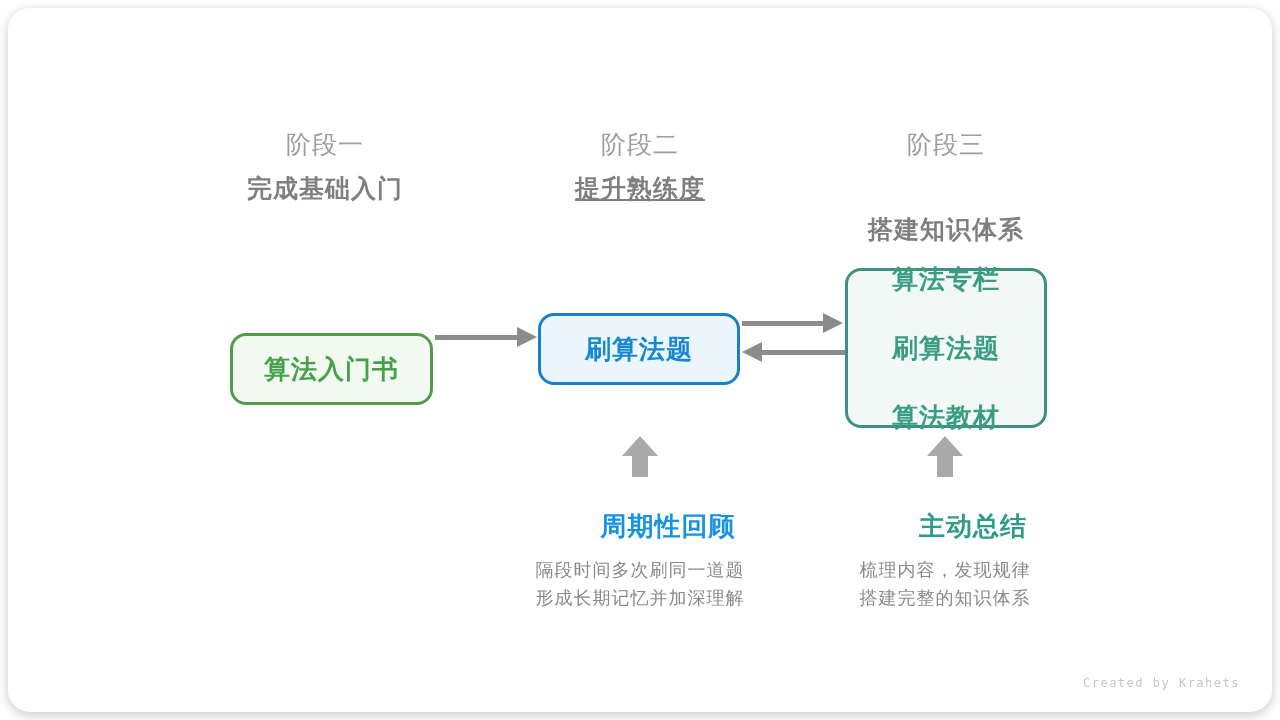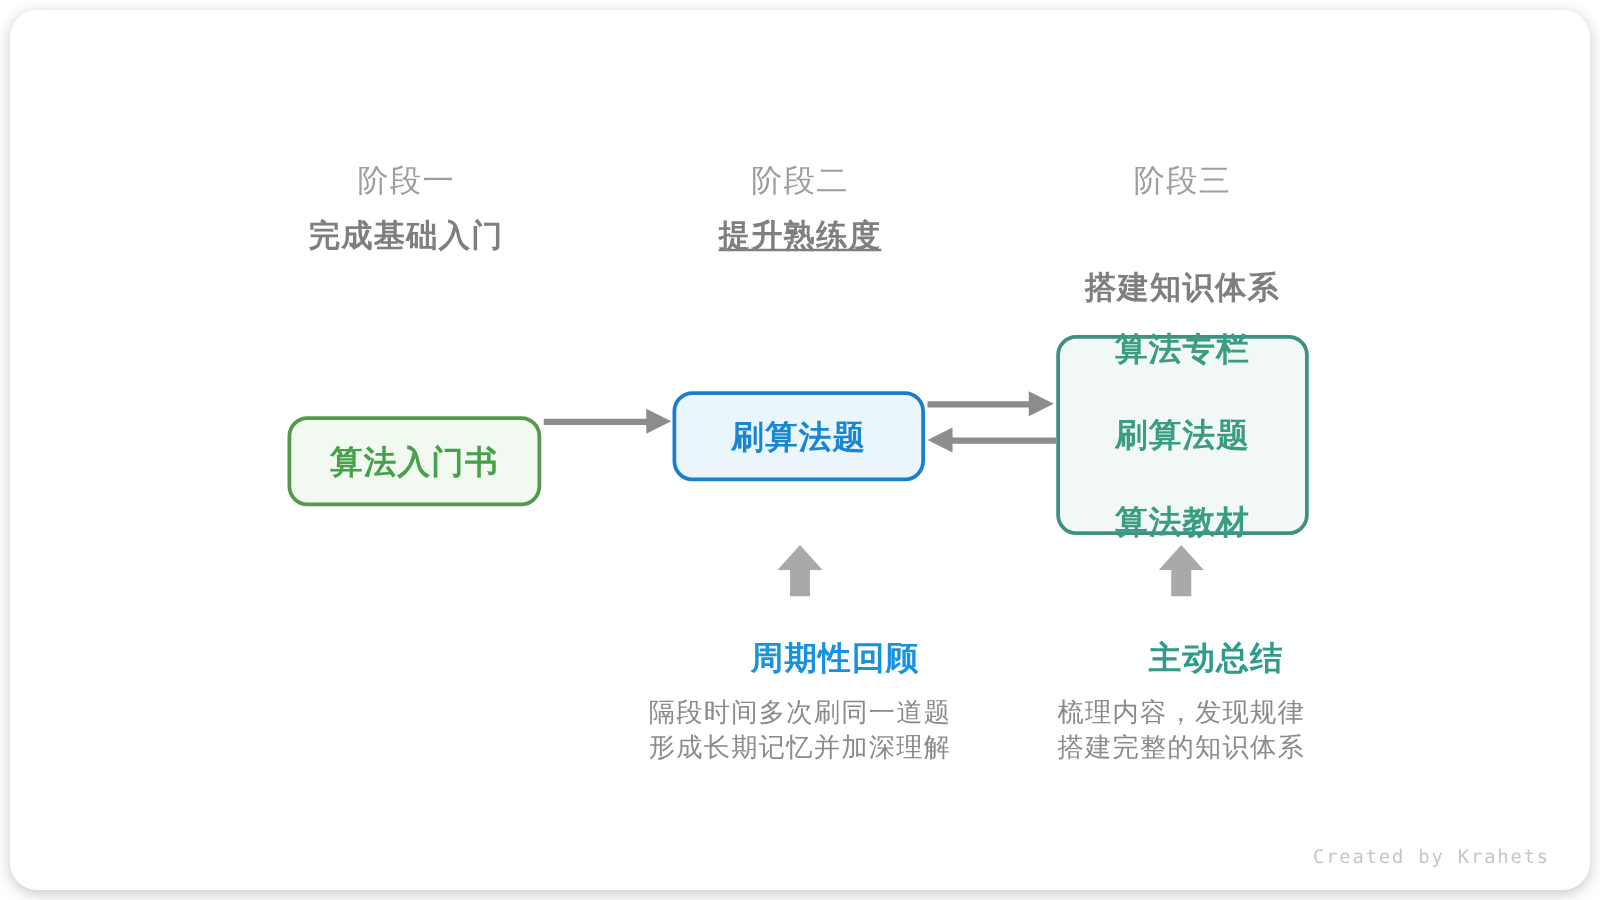--- a/index.html
+++ b/index.html
@@ -22,23 +22,23 @@
   .head-right{width:0;height:0;border-top:10px solid transparent;border-bottom:10px solid transparent;
     border-left:20px solid var(--arrow-gray);}
   .head-left{width:0;height:0;border-top:10px solid transparent;border-bottom:10px solid transparent;
     border-right:20px solid var(--arrow-gray);}
   .up-arrow-tri{width:0;height:0;border-left:18px solid transparent;border-right:18px solid transparent;
     border-bottom:20px solid var(--up-arrow-gray);}
   .up-arrow-stem{width:16px;height:21px;background:var(--up-arrow-gray);margin:0 auto;}
   .anno-label{font-size:26px;font-weight:bold;letter-spacing:1px;margin-left:28px;}
   .anno-label.blue{color:var(--label-blue);}
   .anno-label.teal{color:var(--label-teal);}
-  .desc{font-size:21px;line-height:28px;color:var(--desc-gray);text-align:left;letter-spacing:1px;font-family:Liberation Serif, serif;}
+  .desc{font-size:18px;line-height:28px;color:var(--desc-gray);text-align:left;letter-spacing:1px;}
   .watermark{font-family:"DejaVu Sans Mono","Liberation Mono",monospace;
-    font-size:15px;letter-spacing:1.5px;color:var(--watermark-gray);}
+    font-size:12px;letter-spacing:1.5px;color:var(--watermark-gray);}
 </style>
 </head>
 <body>
 
 <div class="canvas">
   <div class="card"></div>
 
   <div class="abs ctr stage-title" style="left:325px;top:128px;">阶段一</div>
   <div class="abs ctr stage-subtitle" style="left:325px;top:172px;">完成基础入门</div>
 

